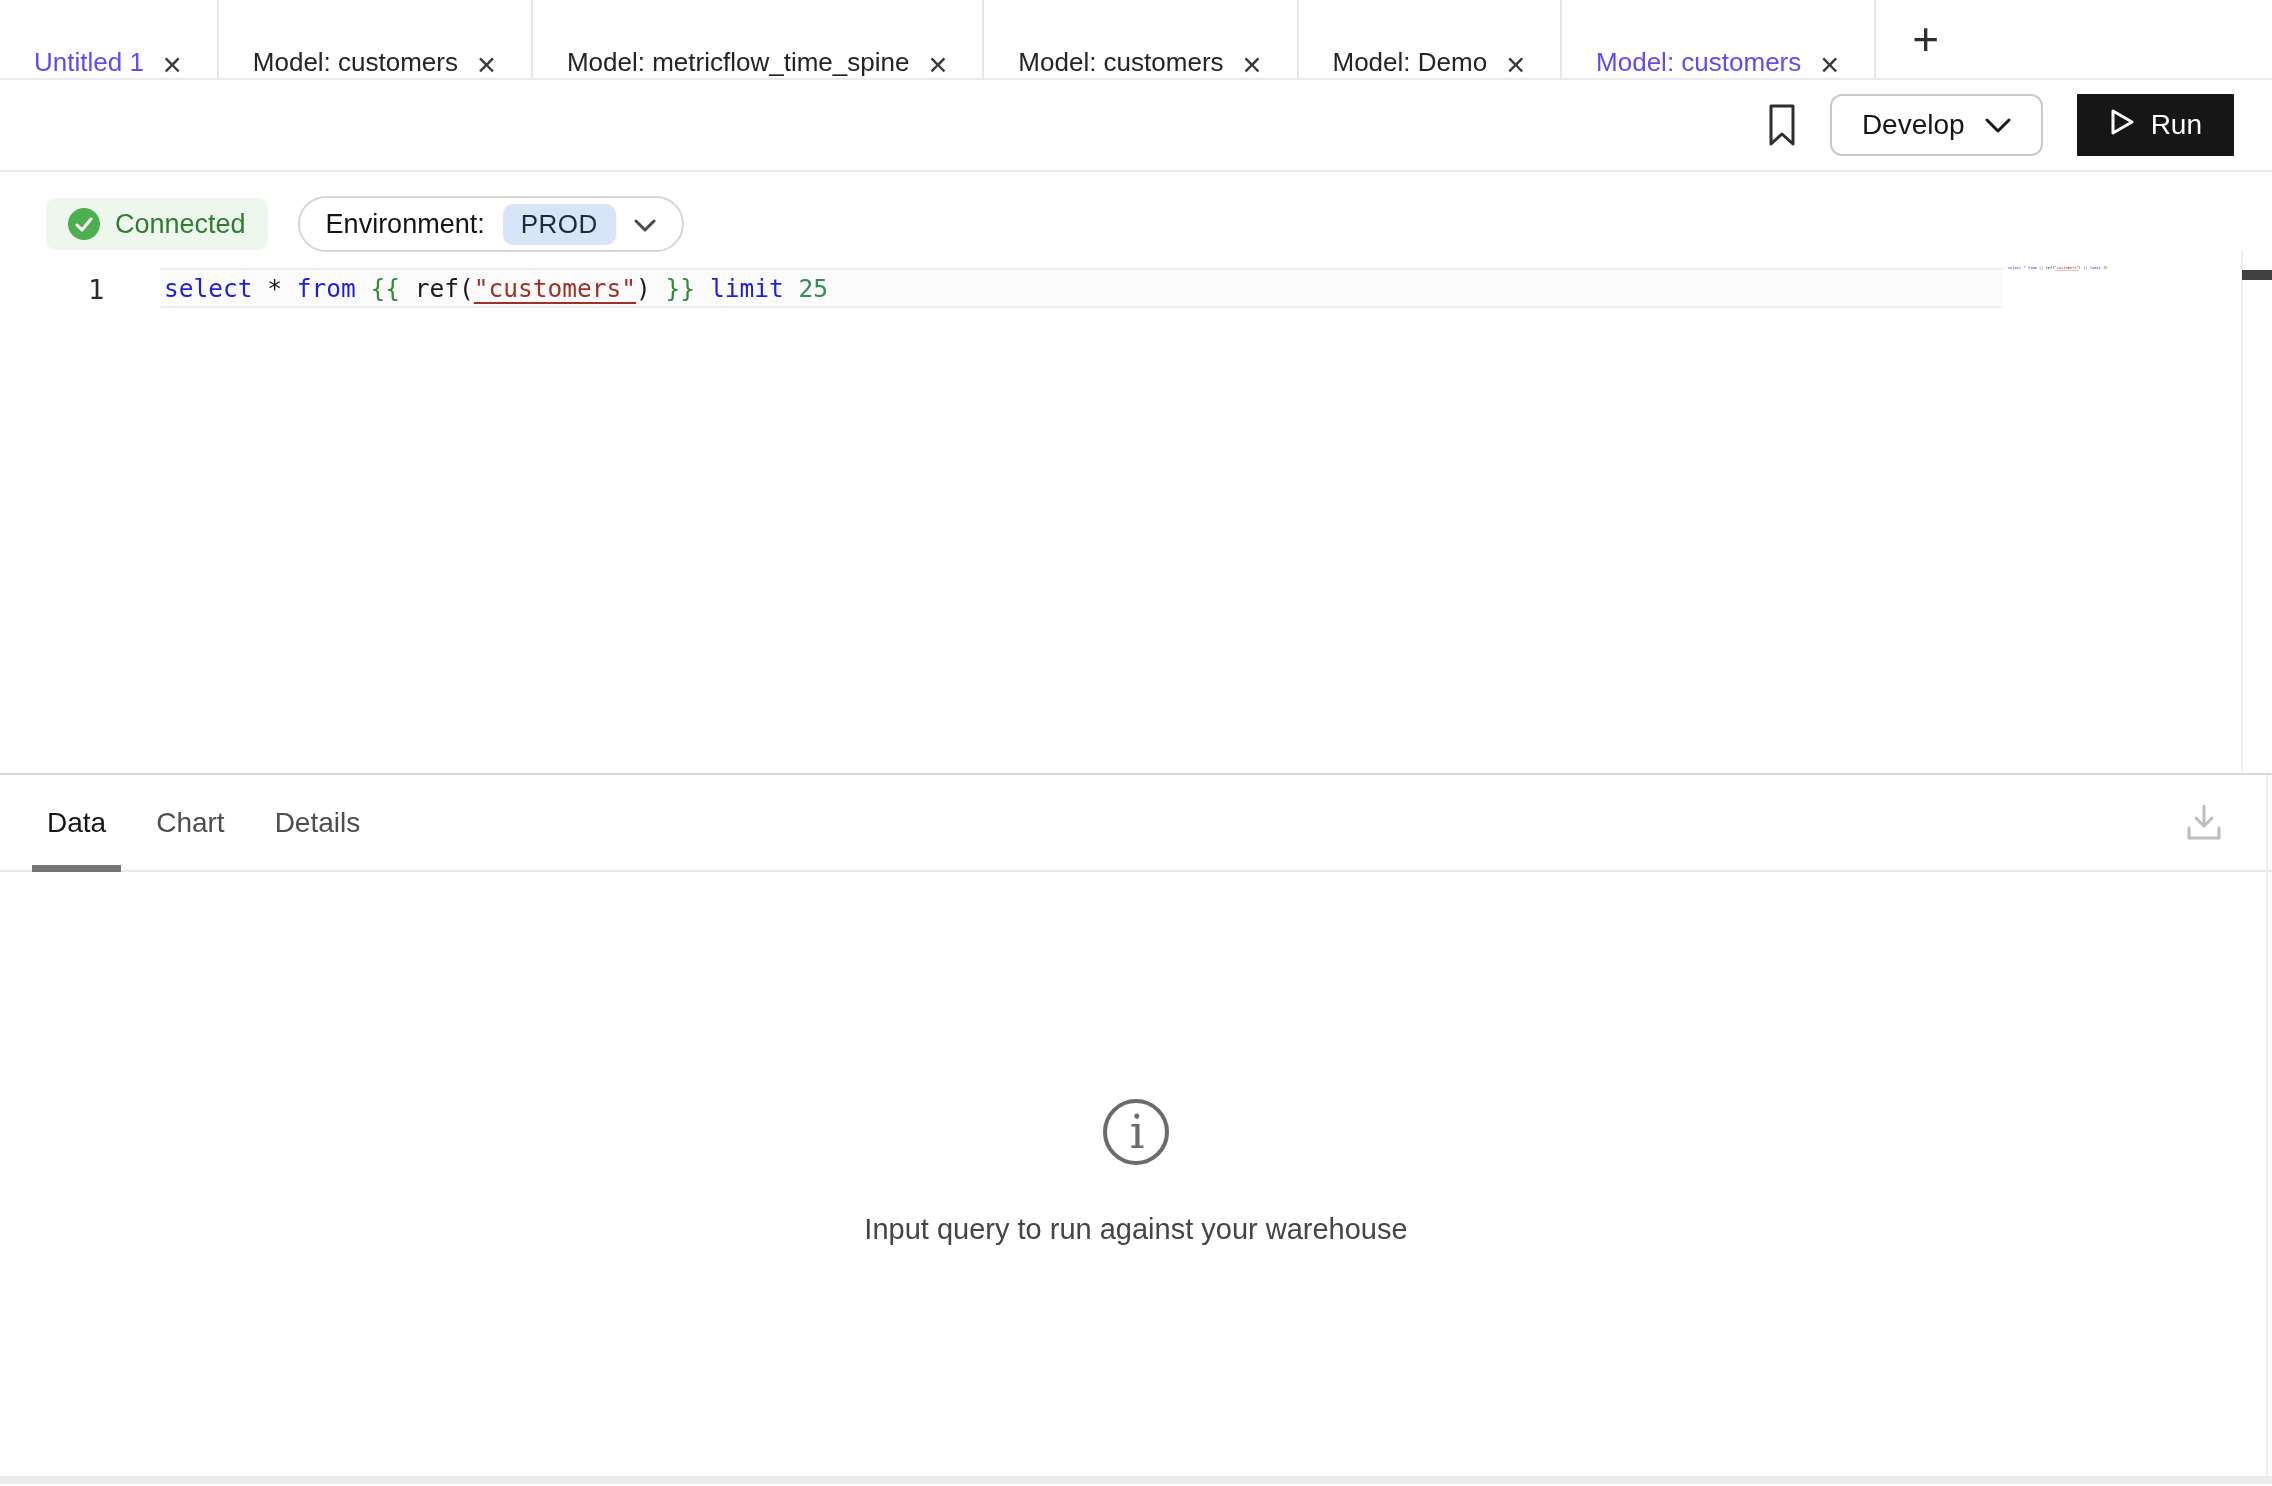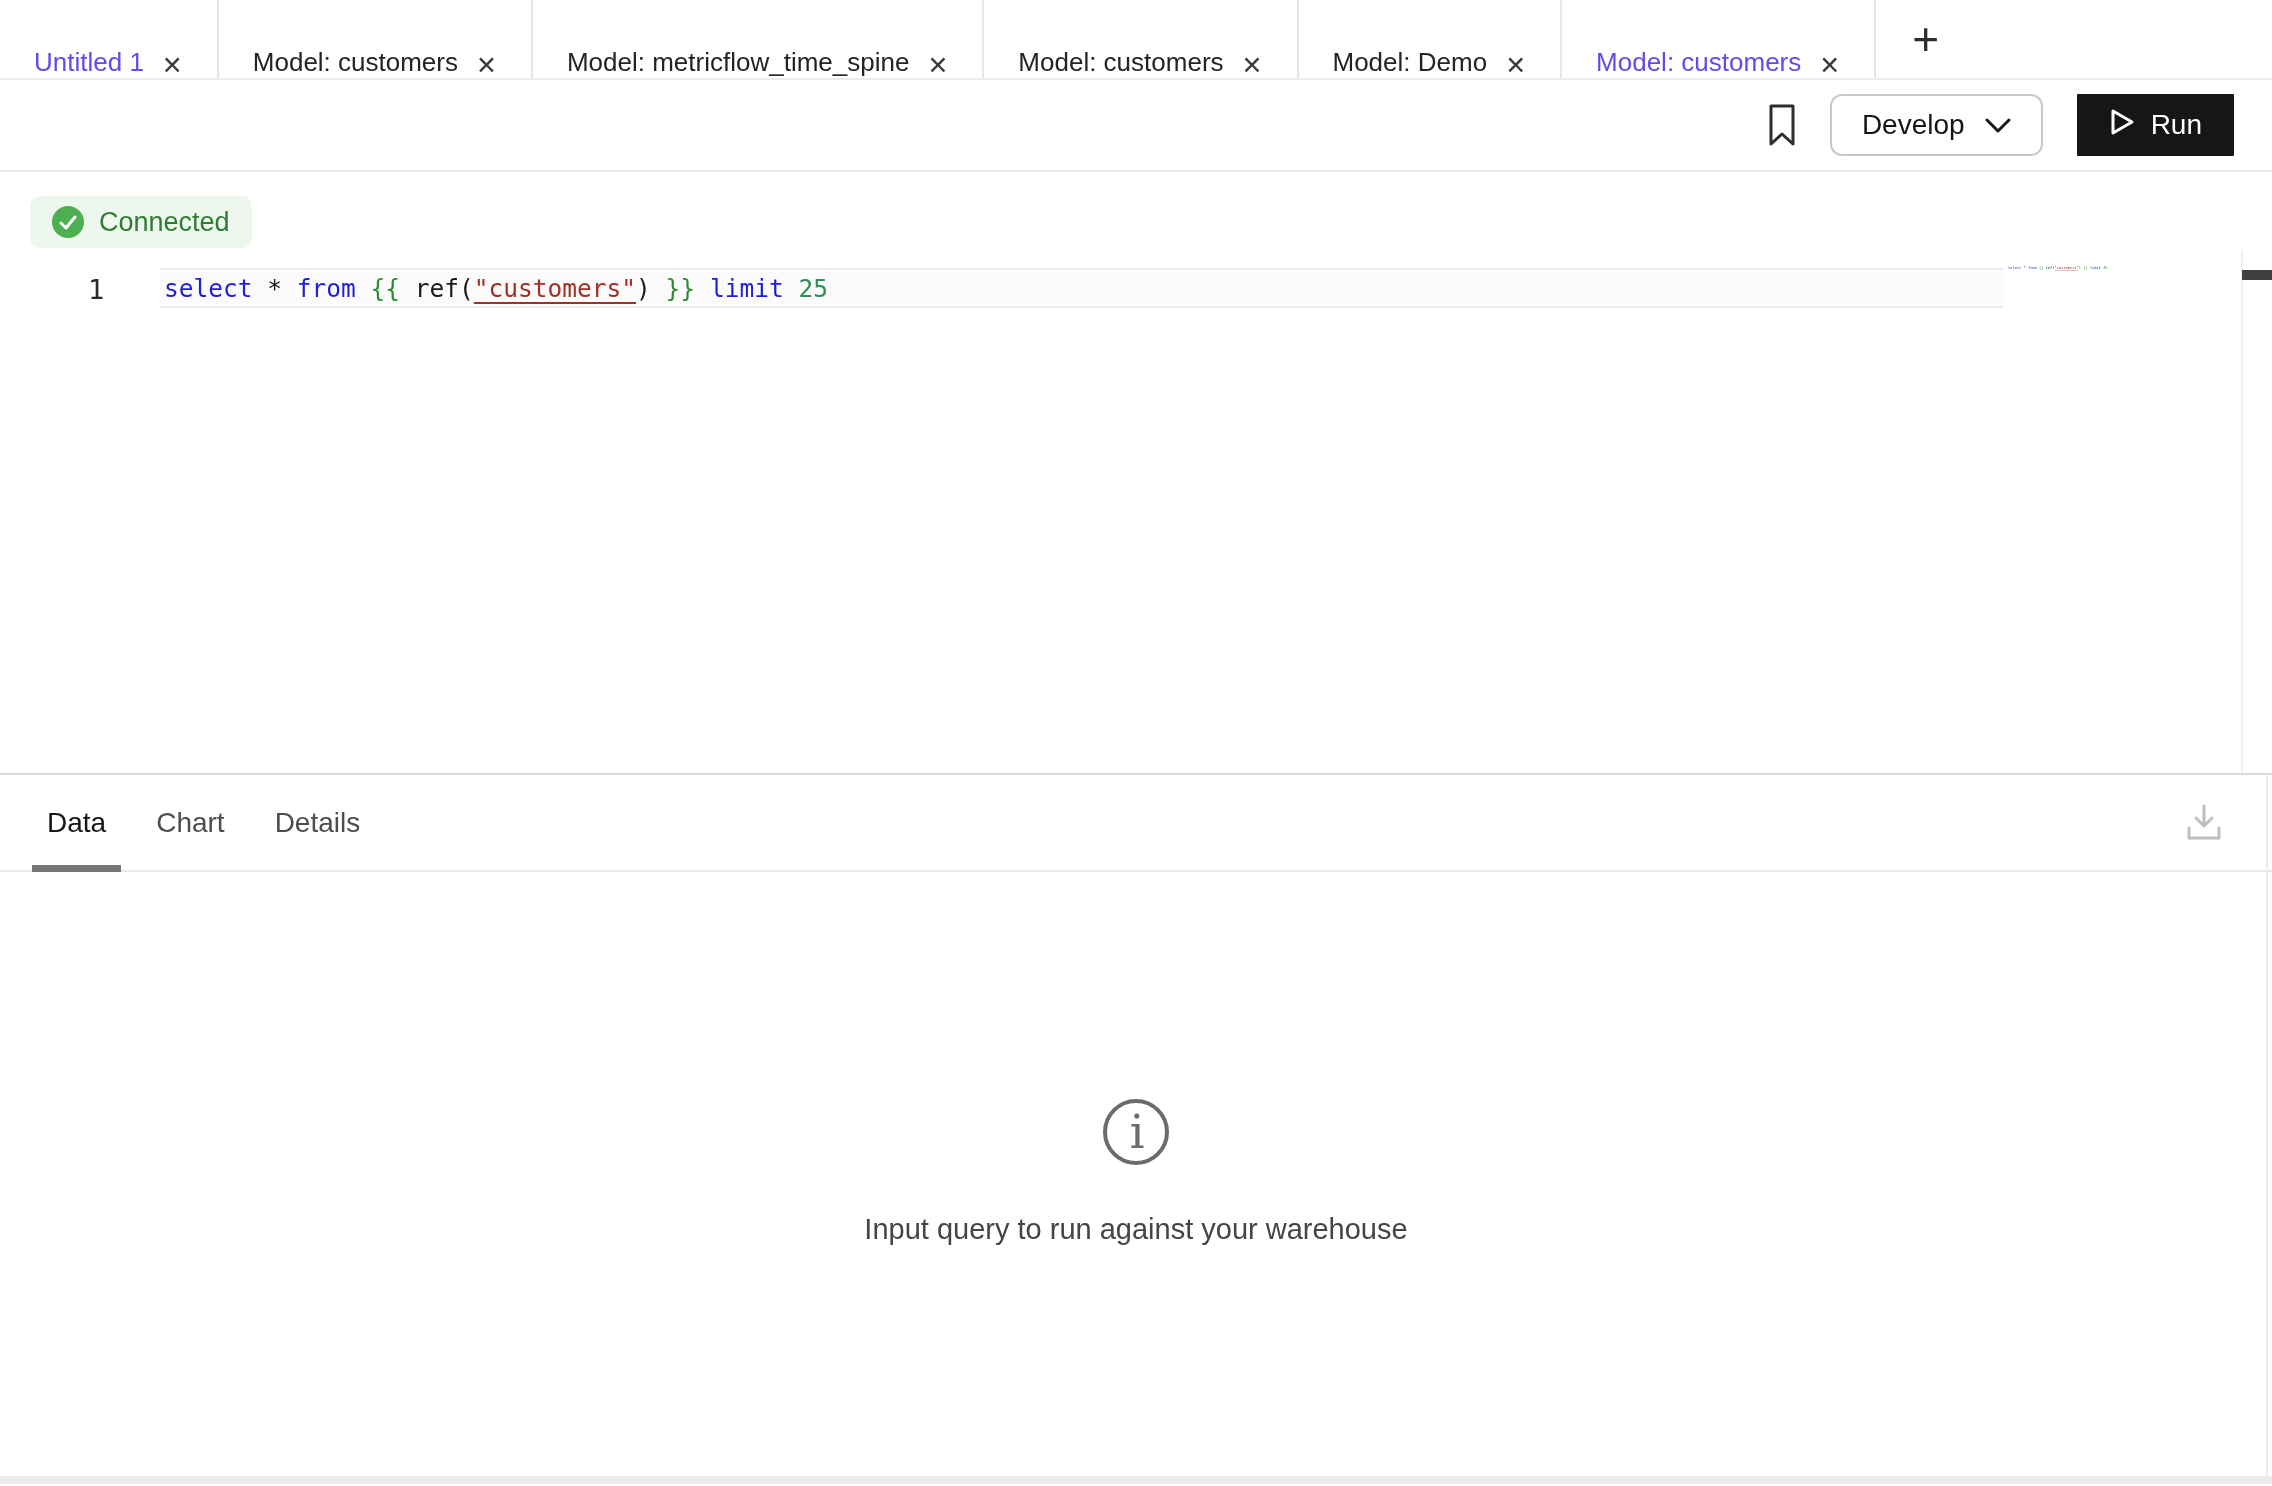--- a/index.html
+++ b/index.html
@@ -18,21 +18,21 @@
   .tab-new { display:flex; align-items:center; padding:0 36px; font-size:46px; font-weight:300; color:#2e2e2e; cursor:pointer; }
 
   
   .toolbar { display:flex; align-items:center; justify-content:flex-end; height:92px; padding-right:38px; gap:34px; border-bottom:2px solid #e9e9e9; background:#fff; }
   .btn-develop { display:flex; align-items:center; gap:20px; height:62px; padding:0 30px; background:#fff; border:2px solid #c9c9c9; border-radius:12px; font-size:28px; color:#161616; cursor:pointer; }
   .btn-run { display:flex; align-items:center; gap:16px; height:62px; padding:0 32px; background:#161616; border:none; border-radius:1px; font-size:28px; color:#ffffff; cursor:pointer; }
   .icon-bookmark { display:flex; align-items:center; }
 
   
   .editor-section { position:relative; height:601px; background:#fff; }
-  .status-row { position:absolute; left:30px; top:24px; display:flex; align-items:center; gap:30px; }
+  .status-row { position:absolute; left:46px; top:24px; display:flex; align-items:center; gap:30px; }
   .badge-connected { display:flex; align-items:center; gap:15px; height:52px; padding:0 22px; background:#edf7ed; border-radius:10px; font-size:27px; color:#2e7d32; }
   .check-circle { width:32px; height:32px; border-radius:50%; background:#4caf50; display:flex; align-items:center; justify-content:center; }
   .env-pill { display:flex; align-items:center; gap:18px; height:56px; padding:0 26px; background:#fff; border:2px solid #d6d6d6; border-radius:28px; font-size:27px; color:#141414; cursor:pointer; }
   .env-chip { background:#d8e4f8; border-radius:10px; padding:5px 18px; font-size:26px; color:#1d2946; letter-spacing:0.5px; }
 
   .gutter-num { position:absolute; left:88px; top:102px; font-family:"DejaVu Sans Mono", monospace; font-size:27px; color:#2b2b2b; }
   .active-line { position:absolute; left:160px; top:96px; width:1843px; height:40px; background:#fbfbfb; border-top:2px solid #ececec; border-bottom:2px solid #ececec; display:flex; align-items:center; }
   .code-line { font-family:"DejaVu Sans Mono", monospace; font-size:24.5px; white-space:pre; padding-left:4px; }
   .tok-keyword { color:#1f1fd6; }
   .tok-plain { color:#1a1a1a; }
@@ -120,20 +120,29 @@
   <div class="editor-section">
     <div class="status-row">
       <div class="badge-connected">
         <span class="check-circle">
           <svg width="18" height="15" viewBox="0 0 18 15">
             <polyline points="2,8 7,13 16,2" fill="none" stroke="#ffffff" stroke-width="3" stroke-linecap="round" stroke-linejoin="round"></polyline>
           </svg>
         </span>
         <span>Connected</span>
       </div>
+      <div class="env-pill">
+        <span>Environment:</span>
+        <span class="env-chip">PROD</span>
+        <span>
+          <svg width="22" height="14" viewBox="0 0 22 14">
+            <path d="M2 2 L11 11 L20 2" fill="none" stroke="#4a4a4a" stroke-width="3" stroke-linecap="round" stroke-linejoin="round"></path>
+          </svg>
+        </span>
+      </div>
     </div>
 
     <span class="gutter-num">1</span>
 
     <div class="active-line">
       <span id="code-line" class="code-line"><span class="tok-keyword">select </span><span class="tok-plain">* </span><span class="tok-keyword">from </span><span class="tok-bracket">{{ </span><span class="tok-plain">ref(</span><span class="tok-string-link">"customers"</span><span class="tok-plain">) </span><span class="tok-bracket">}} </span><span class="tok-keyword">limit </span><span class="tok-number">25</span></span>
     </div>
 
     <span id="minimap-line" class="minimap-line"><span class="tok-keyword">select </span><span class="tok-plain">* </span><span class="tok-keyword">from </span><span class="tok-bracket">{{ </span><span class="tok-plain">ref(</span><span class="tok-string-link">"customers"</span><span class="tok-plain">) </span><span class="tok-bracket">}} </span><span class="tok-keyword">limit </span><span class="tok-number">25</span></span>
     <div class="scroll-track"></div>

